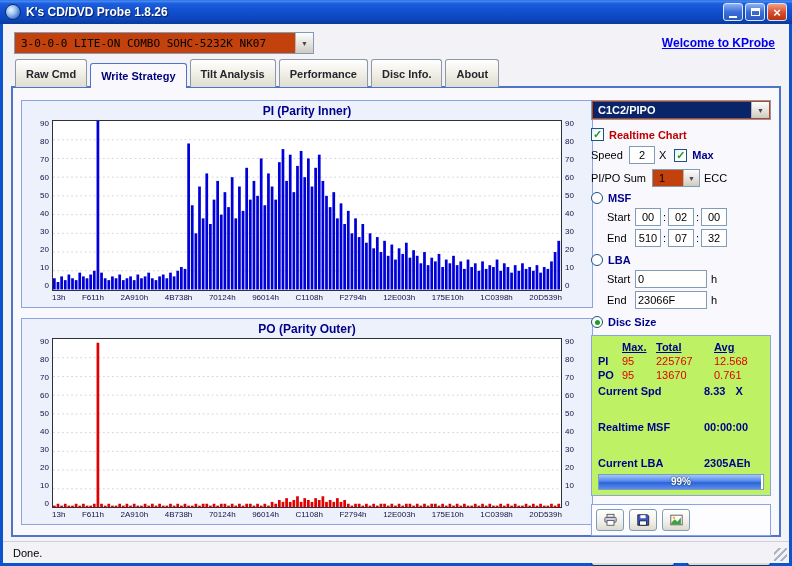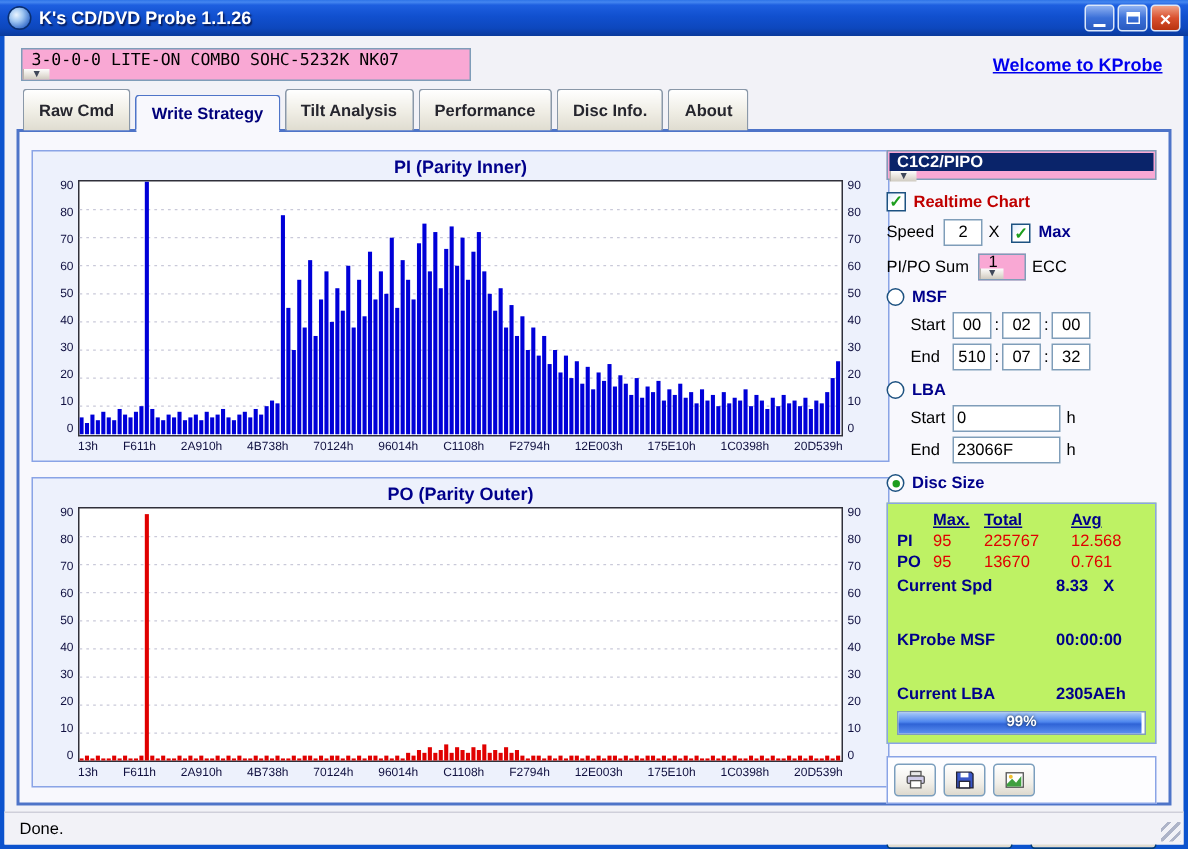--- a/index.html
+++ b/index.html
@@ -13,21 +13,21 @@
   .title-text{flex:1;color:#fff;font-weight:bold;font-size:12px;text-shadow:1px 1px 1px rgba(0,0,30,.65);white-space:nowrap;}
   .tb-btn{width:20px;height:18px;margin-left:2px;border:1px solid #DCE8FA;border-radius:3px;display:flex;align-items:center;justify-content:center;box-sizing:border-box;}
   .tb-btn.minmax{background:linear-gradient(180deg,#8FB2F2,#3A6FD8 50%,#2A5BC0);}
   .tb-btn.close{background:linear-gradient(180deg,#F0A287,#D9502E 50%,#B83310);}
   .glyph-min{width:8px;height:2px;background:#fff;margin-top:9px;}
   .glyph-max{width:9px;height:8px;border:1px solid #fff;border-top-width:3px;box-sizing:border-box;}
   .glyph-close{color:#fff;font-weight:bold;font-size:13px;line-height:1;}
   
   .client{position:absolute;left:3px;right:3px;top:24px;bottom:3px;background:#F2F2F7;}
   .toolbar{position:absolute;top:7px;left:11px;right:14px;height:24px;display:flex;align-items:center;justify-content:space-between;}
-  .combo{display:flex;border:1px solid #7F9DB9;background:#f9a8d4;box-sizing:border-box;flex-direction:column;}
+  .combo{display:flex;border:1px solid #7F9DB9;background:#c2410c;box-sizing:border-box;}
   .drive-combo{width:300px;height:22px;}
   .combo-field{flex:1;display:flex;align-items:center;padding:0 6px;font-family:"DejaVu Sans Mono",monospace;font-size:11px;white-space:nowrap;overflow:hidden;}
   .combo-arrow{width:17px;display:flex;align-items:center;justify-content:center;font-size:7px;color:#40485A;
     background:linear-gradient(180deg,#FDFDFD,#E4E0D8 60%,#CFCAC0);border-left:1px solid #B8B4AC;}
   .weblink{color:#0000EE;font-weight:bold;text-decoration:underline;font-size:12px;cursor:pointer;}
   
   .tabs{position:absolute;top:39px;left:12px;height:24px;display:flex;align-items:flex-end;z-index:5;}
   .tab{height:28px;display:flex;align-items:center;padding:0 10px;margin-right:3px;font-size:11px;font-weight:bold;color:#26262E;
     background:linear-gradient(180deg,#FFFFFF,#EFEDE4 55%,#DFDCD0);border:1px solid #8A98A8;border-bottom:none;border-radius:3px 3px 0 0;box-sizing:border-box;}
   .tab.active{height:24px;background:#F8F8FD;color:#00007A;border-color:#4E74C8;position:relative;}
@@ -92,21 +92,21 @@
   .grip{position:absolute;right:2px;bottom:2px;width:13px;height:13px;
     background:repeating-linear-gradient(135deg,transparent 0 3px,#AEB4C8 3px 5px);}
 </style>
 </head>
 <body>
 
 <div class="window">
 
   <div class="titlebar">
     <div class="title-icon"></div>
-    <div class="title-text">K's CD/DVD Probe 1.1.26</div>
+    <div class="title-text">K's CD/DVD Probe 1.8.26</div>
     <div class="tb-btn minmax">
         <span class="glyph-min"></span>
       </div>
     <div class="tb-btn minmax">
         <span class="glyph-max"></span>
       </div>
     <div class="tb-btn close">
         <span class="glyph-close">×</span>
       </div>
   </div>
@@ -611,21 +611,21 @@
             <span class="val">12.568</span>
 
             <span class="navy-bold">PO</span>
             <span class="val">95</span>
             <span class="val">13670</span>
             <span class="val">0.761</span>
           </div>
           <div class="cur-grid">
             <span>Current Spd</span>
             <span><span>8.33</span><span class="spd-unit">X</span></span>
-            <span>KProbe MSF</span>
+            <span>Realtime MSF</span>
             <span>00:00:00</span>
             <span>Current LBA</span>
             <span>2305AEh</span>
           </div>
           <div class="pbar">
             <div class="pfill" id="pfill" style="width: 99%;"></div>
             <div class="ptext">99%</div>
           </div>
         </div>
 

